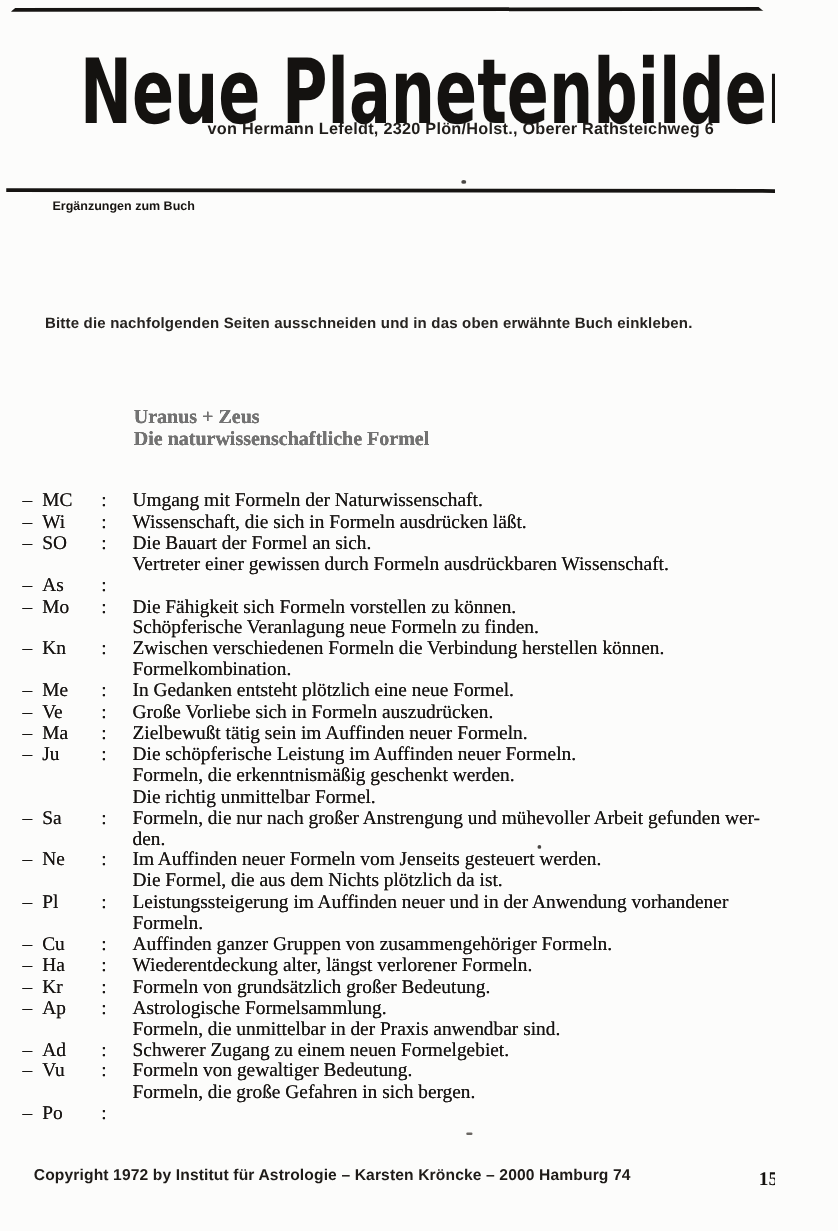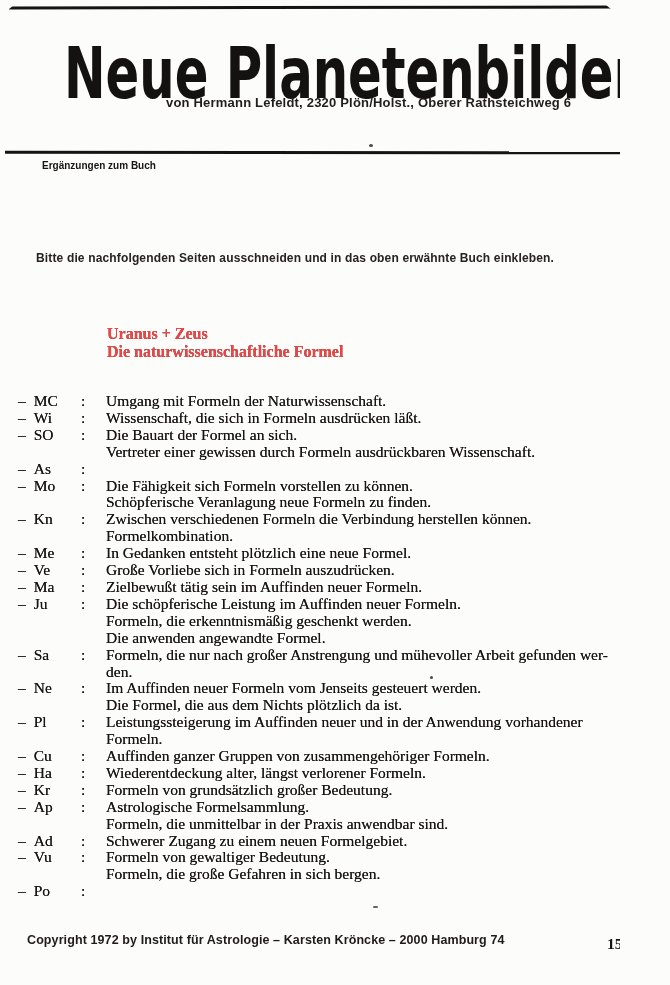--- a/index.html
+++ b/index.html
@@ -37,21 +37,21 @@
     white-space:nowrap;color:#171411;
   }
   .supp-note{
     position:absolute;left:36px;top:212px;
     font-family:"Liberation Sans",sans-serif;font-weight:700;font-size:12px;
     letter-spacing:.15px;white-space:nowrap;color:#262320;margin-top:39px;
   }
   .section-heading{
     position:absolute;left:107px;top:325px;
     font-weight:700;font-size:16px;line-height:18px;
-    color:#ef4444;text-shadow:0 0 .4px rgba(20,17,14,.8);
+    color:#737373;text-shadow:0 0 .4px rgba(20,17,14,.8);
   }
   .deflist{
     position:absolute;left:18px;top:393px;width:642px;
     font-size:15.5px;line-height:16.9px;color:#171412;
     text-shadow:0 0 .5px rgba(23,20,18,.85);
   }
   .entry{display:grid;grid-template-columns:63px 25px 1fr;}
   .entry-code{display:flex;gap:8px;white-space:nowrap;}
   .entry-line{white-space:nowrap;}
   .footer-copyright{
@@ -185,21 +185,21 @@
       </div>
       <div class="entry">
         <div class="entry-code">
           <span>–</span>
           <span>Ju</span>
         </div>
         <div class="entry-colon">:</div>
         <div class="entry-text">
           <div class="entry-line">Die schöpferische Leistung im Auffinden neuer Formeln.</div>
           <div class="entry-line">Formeln, die erkenntnismäßig geschenkt werden.</div>
-          <div class="entry-line">Die anwenden angewandte Formel.</div>
+          <div class="entry-line">Die richtig unmittelbar Formel.</div>
         </div>
       </div>
       <div class="entry">
         <div class="entry-code">
           <span>–</span>
           <span>Sa</span>
         </div>
         <div class="entry-colon">:</div>
         <div class="entry-text">
           <div class="entry-line">Formeln, die nur nach großer Anstrengung und mühevoller Arbeit gefunden wer-</div>

